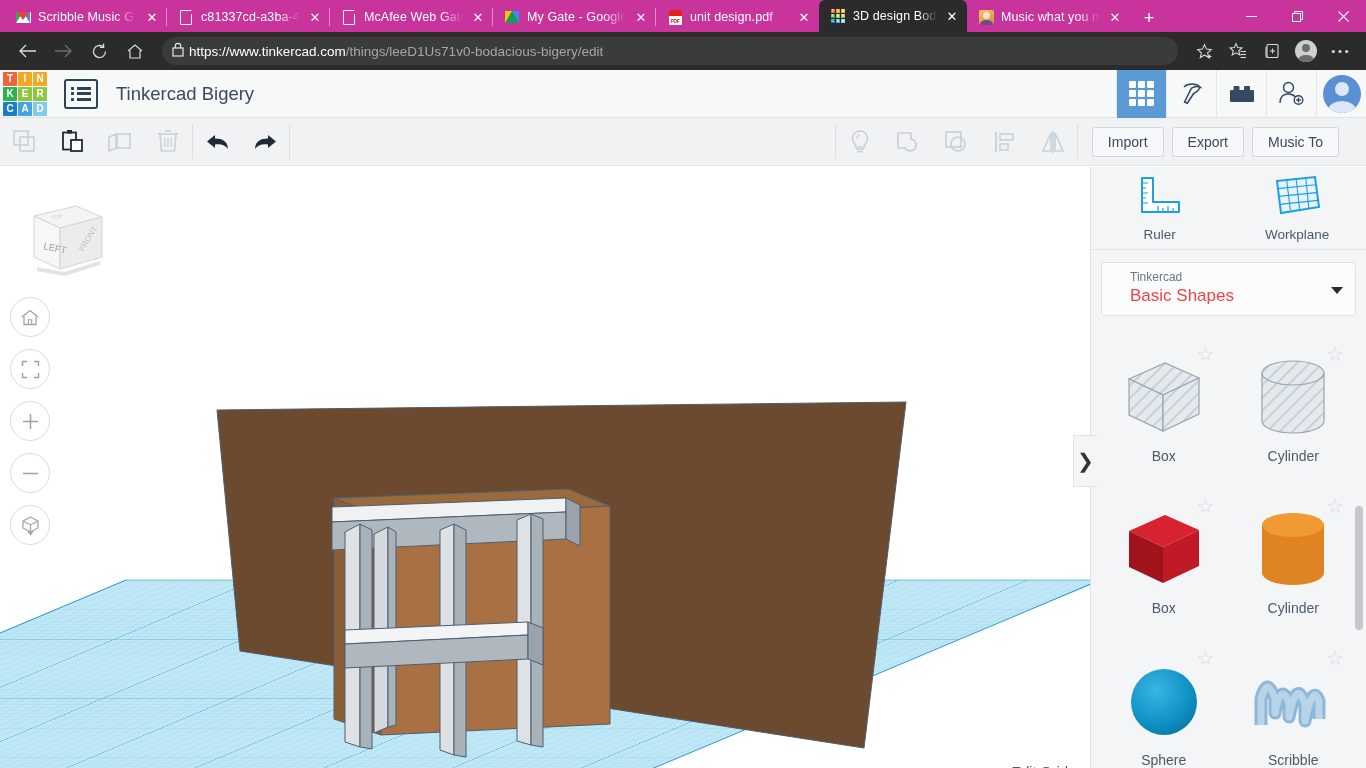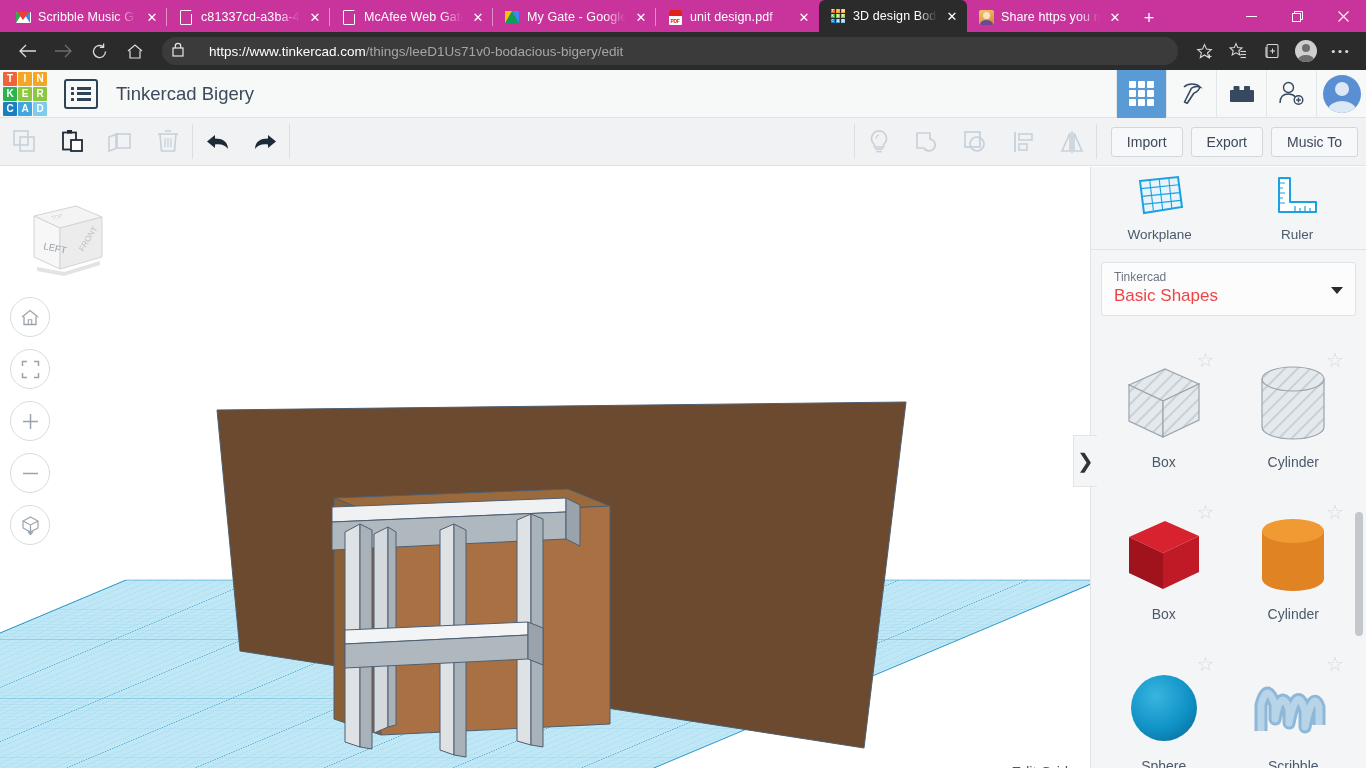--- a/index.html
+++ b/index.html
@@ -190,21 +190,21 @@
   .nav-btn.dim { color: #6e6e6e; }
   #url-field {
     flex: 1 1 auto;
     height: 28px;
     margin: 0 8px;
     background: #3b3b3b;
     border-radius: 14px;
     display: flex;
     align-items: center;
     padding: 0 10px;
-    gap: 25px;
+    gap: 5px;
     overflow: hidden;
   }
   #url-text {
     font-size: 13.5px;
     color: #a6a6a6;
     white-space: nowrap;
   }
   #url-text b { color: #ffffff; font-weight: normal; }
   .addr-icon {
     width: 32px; height: 30px;
@@ -320,21 +320,21 @@
   .tb-btn {
     width: 48px; height: 47px;
     display:flex; align-items:center; justify-content:center;
     cursor: pointer;
     color: #2f4356;
   }
   .tb-btn.disabled { color: #c7d1da; cursor: default; }
   #tb-spacer { flex: 1 1 auto; }
   #tb-right-buttons {
     display: flex; align-items: center; gap: 8px;
-    padding-right: 8px; padding-left: 14px;
+    padding-right: 27px; padding-left: 14px;
   }
   .tb-text-btn {
     height: 30px;
     padding: 0 15px;
     border: 1px solid #d2d7db;
     border-radius: 3px;
     background: #f7f8f9;
     color: #3d4a5c;
     font-size: 14px;
     display:flex; align-items:center; justify-content:center;
@@ -415,25 +415,25 @@
   .panel-tool {
     flex: 1;
     display:flex; flex-direction:column; align-items:center; justify-content:center;
     gap: 6px;
     cursor: pointer;
   }
   .panel-tool .ptl {
     font-size: 13.5px; color:#4b5a6b;
   }
   #shape-picker {
-    margin: 12px 10px 24px 10px;
+    margin: 12px 10px 18px 10px;
     background: #fcfcfd;
     border: 1px solid #dfe3e6;
     border-radius: 3px;
-    padding: 7px 12px 9px 12px;
+    padding: 7px 12px 9px 28px;
     position: relative;
     cursor: pointer;
   }
   #shape-picker .sp-sub { font-size: 12px; color: #6b7884; }
   #shape-picker .sp-main { font-size: 17px; color: #ef4444; margin-top: 2px; }
   #shape-picker .sp-caret {
     position:absolute; right:12px; top: 50%; margin-top:-2px;
     width:0;height:0;
     border-left:6px solid transparent;
     border-right:6px solid transparent;
@@ -538,21 +538,21 @@
           </span>
       </span>
       <span class="tab-title">3D design Bodacio</span>
       <span class="tab-close">✕</span>
     </div>
 
     <div class="tab inactive nosep">
       <span class="tab-favicon">
           <span class="fi-person"></span>
         </span>
-      <span class="tab-title">Share https you m</span>
+      <span class="tab-title">Music what you m</span>
       <span class="tab-close">✕</span>
     </div>
 
     <div id="new-tab-btn">+</div>
 
     <div id="window-controls">
       <div class="win-btn">
         <svg width="11" height="11" viewBox="0 0 11 11">
             <line x1="0" y1="5.5" x2="11" y2="5.5" stroke="#fff" stroke-width="1"></line>
           </svg>
@@ -925,37 +925,37 @@
 
     </div>
 
     <div id="panel-collapse">❯</div>
 
     <div id="right-panel">
 
       <div id="panel-tools">
         <div class="panel-tool">
           <span>
+            <svg width="46" height="42" viewBox="0 0 46 42">
+              <path d="M5 3 H16 V27 H42 V37 H5 Z" fill="#ffffff" stroke="#1ca0e0" stroke-width="2" stroke-linejoin="round"></path>
+              <path d="M5 8 H11 M5 13 H9 M5 18 H11 M5 23 H9 M5 28 H11" stroke="#1ca0e0" stroke-width="1.2"></path>
+              <path d="M21 37 V31 M26 37 V33 M31 37 V31 M36 37 V33" stroke="#1ca0e0" stroke-width="1.2"></path>
+            </svg>
+          </span>
+          <span class="ptl">Ruler</span>
+        </div>
+        <div class="panel-tool">
+          <span>
             <svg width="52" height="42" viewBox="0 0 52 42">
               <polygon points="6,6 44,2 48,32 10,38" fill="#e8f4fb" stroke="#1ca0e0" stroke-width="2"></polygon>
               <path d="M15.6,4.8 L19.4,35.4 M25.2,4.2 L28.6,34.2 M34.8,3.2 L37.8,33.2" stroke="#1ca0e0" stroke-width="1.1" fill="none"></path>
               <path d="M6.8,13.6 L44.9,9.8 M7.6,21.4 L45.9,17.6 M8.6,29.4 L47,25.4" stroke="#1ca0e0" stroke-width="1.1" fill="none"></path>
             </svg>
           </span>
           <span class="ptl">Workplane</span>
-        </div>
-        <div class="panel-tool">
-          <span>
-            <svg width="46" height="42" viewBox="0 0 46 42">
-              <path d="M5 3 H16 V27 H42 V37 H5 Z" fill="#ffffff" stroke="#1ca0e0" stroke-width="2" stroke-linejoin="round"></path>
-              <path d="M5 8 H11 M5 13 H9 M5 18 H11 M5 23 H9 M5 28 H11" stroke="#1ca0e0" stroke-width="1.2"></path>
-              <path d="M21 37 V31 M26 37 V33 M31 37 V31 M36 37 V33" stroke="#1ca0e0" stroke-width="1.2"></path>
-            </svg>
-          </span>
-          <span class="ptl">Ruler</span>
         </div>
       </div>
 
       <div id="shape-picker">
         <div class="sp-sub">Tinkercad</div>
         <div class="sp-main">Basic Shapes</div>
         <div class="sp-caret"></div>
       </div>
 
       <div id="shape-grid">

